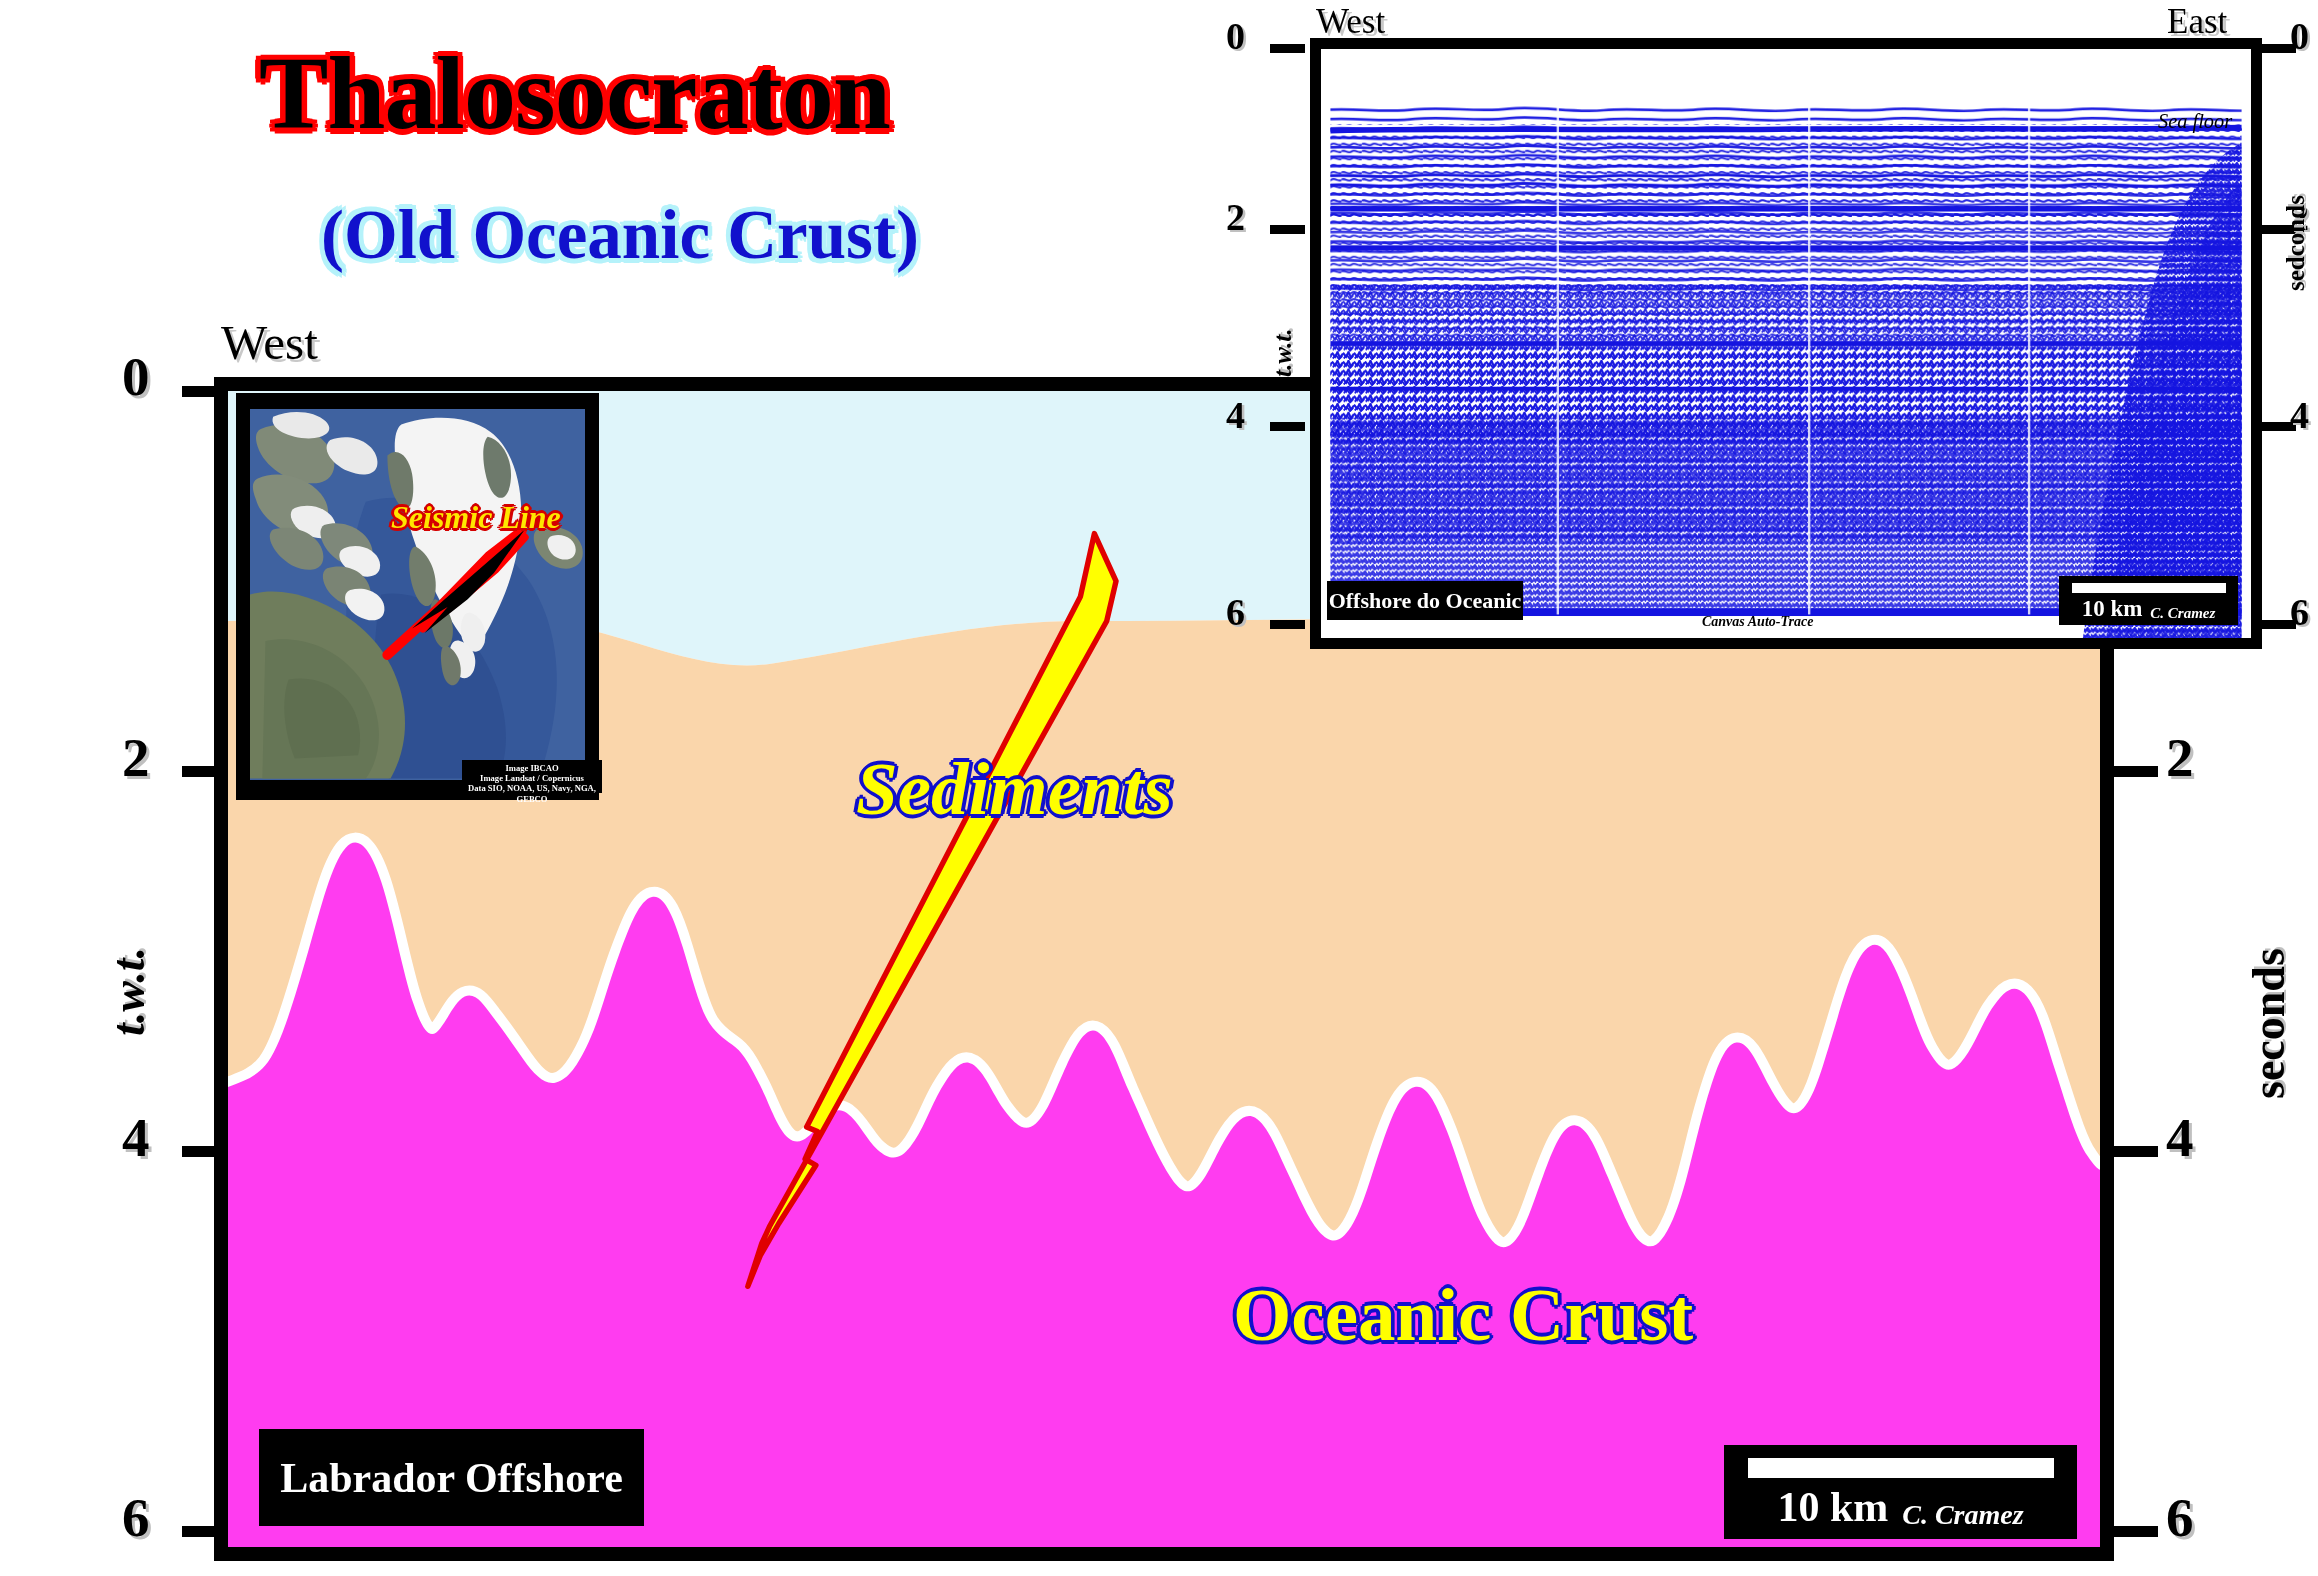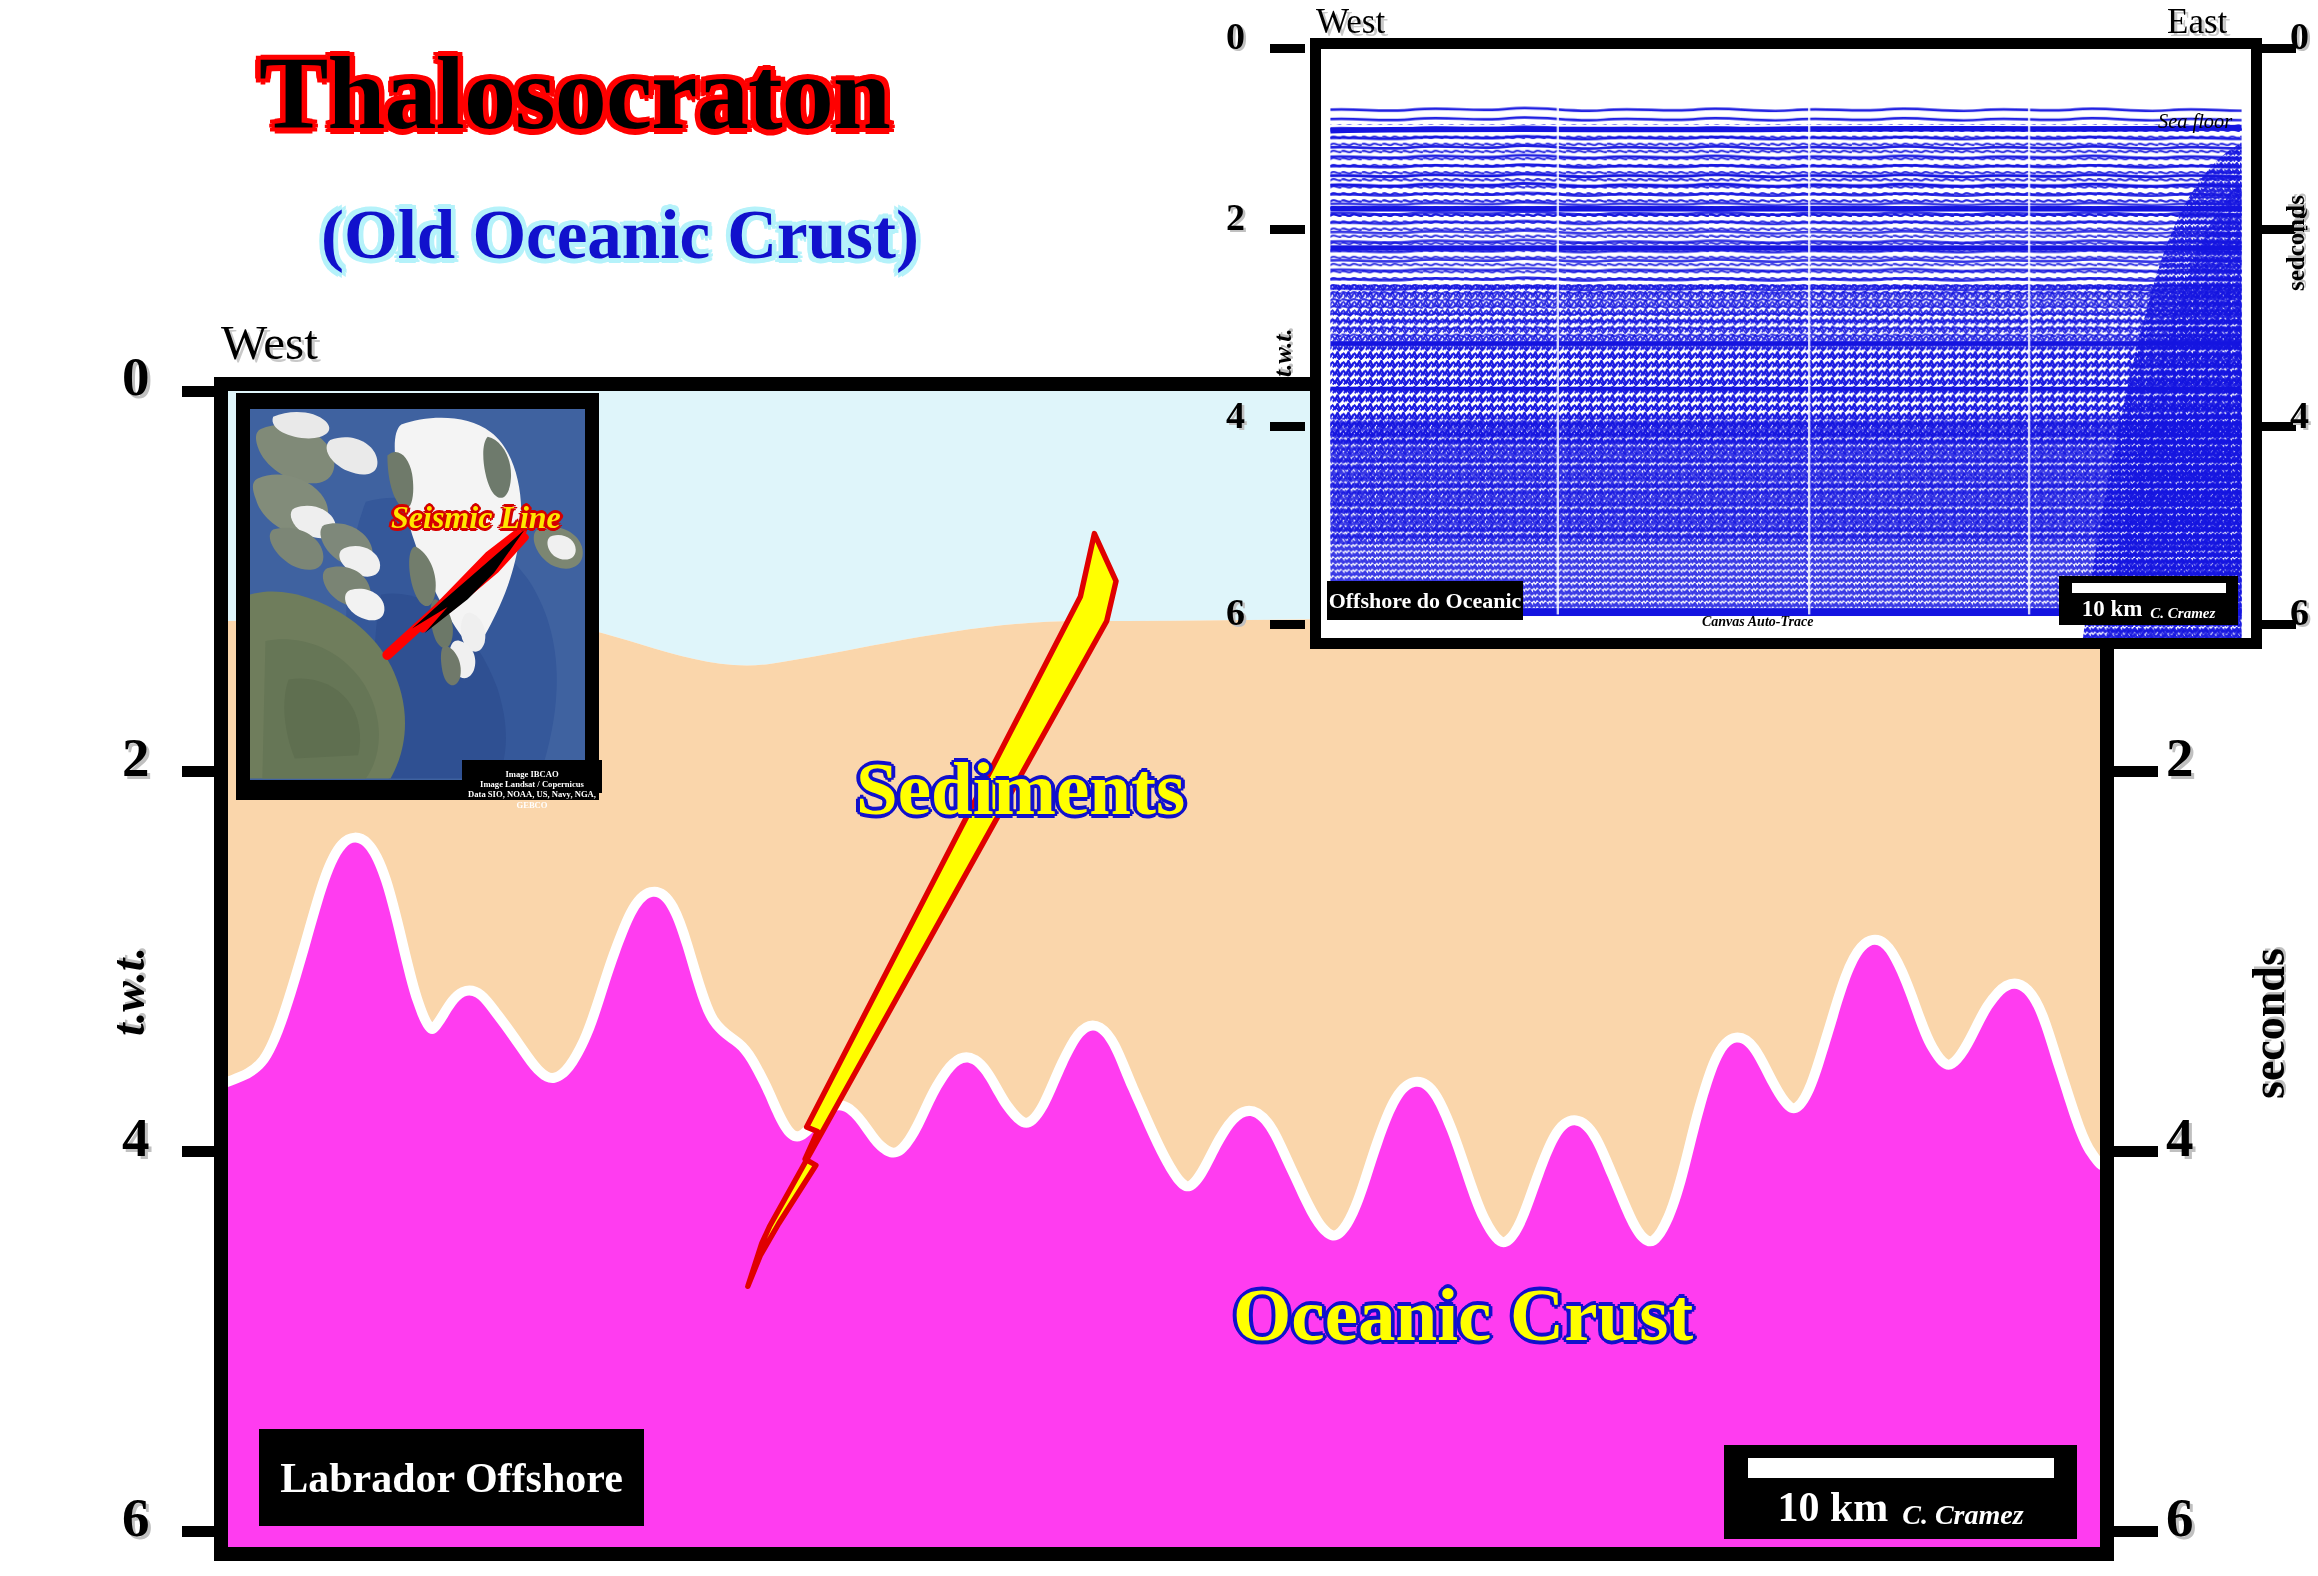--- a/index.html
+++ b/index.html
@@ -118,20 +118,21 @@
   
   #sediments-label {
     position: absolute;
     left: 856px; top: 746px;
     font-size: 75px; font-weight: bold; color: #ffff00;
     white-space: nowrap;
     text-shadow:
       2.4px 0 0 #1111cc, -2.4px 0 0 #1111cc, 0 2.4px 0 #1111cc, 0 -2.4px 0 #1111cc,
       2.4px 2.4px 0 #1111cc, -2.4px 2.4px 0 #1111cc, 2.4px -2.4px 0 #1111cc, -2.4px -2.4px 0 #1111cc,
       3.9px 0 0 #1111cc, -3.9px 0 0 #1111cc, 0 3.9px 0 #1111cc, 0 -3.9px 0 #1111cc;
+    font-style: italic;
   }
   #oceanic-crust-label {
     position: absolute;
     left: 1233px; top: 1272px;
     font-size: 75px; font-weight: bold; color: #ffff00;
     white-space: nowrap;
     text-shadow:
       2.4px 0 0 #1111cc, -2.4px 0 0 #1111cc, 0 2.4px 0 #1111cc, 0 -2.4px 0 #1111cc,
       2.4px 2.4px 0 #1111cc, -2.4px 2.4px 0 #1111cc, 2.4px -2.4px 0 #1111cc, -2.4px -2.4px 0 #1111cc,
       3.9px 0 0 #1111cc, -3.9px 0 0 #1111cc, 0 3.9px 0 #1111cc, 0 -3.9px 0 #1111cc;
@@ -162,21 +163,21 @@
   #inset-credit {
     position: absolute;
     left: 462px; top: 760px;
     width: 140px; height: 33px;
     background: #000;
     color: #fff;
     font-size: 8.6px;
     line-height: 10.2px;
     text-align: center;
     font-weight: bold;
-    padding-top: 9px;
+    padding-top: 3px;
     box-sizing: border-box;
   }
 
   
   #seis-panel {
     position: absolute;
     left: 1310px; top: 38px;
     width: 952px; height: 611px;
     border: 11px solid #000000;
     box-sizing: border-box;

